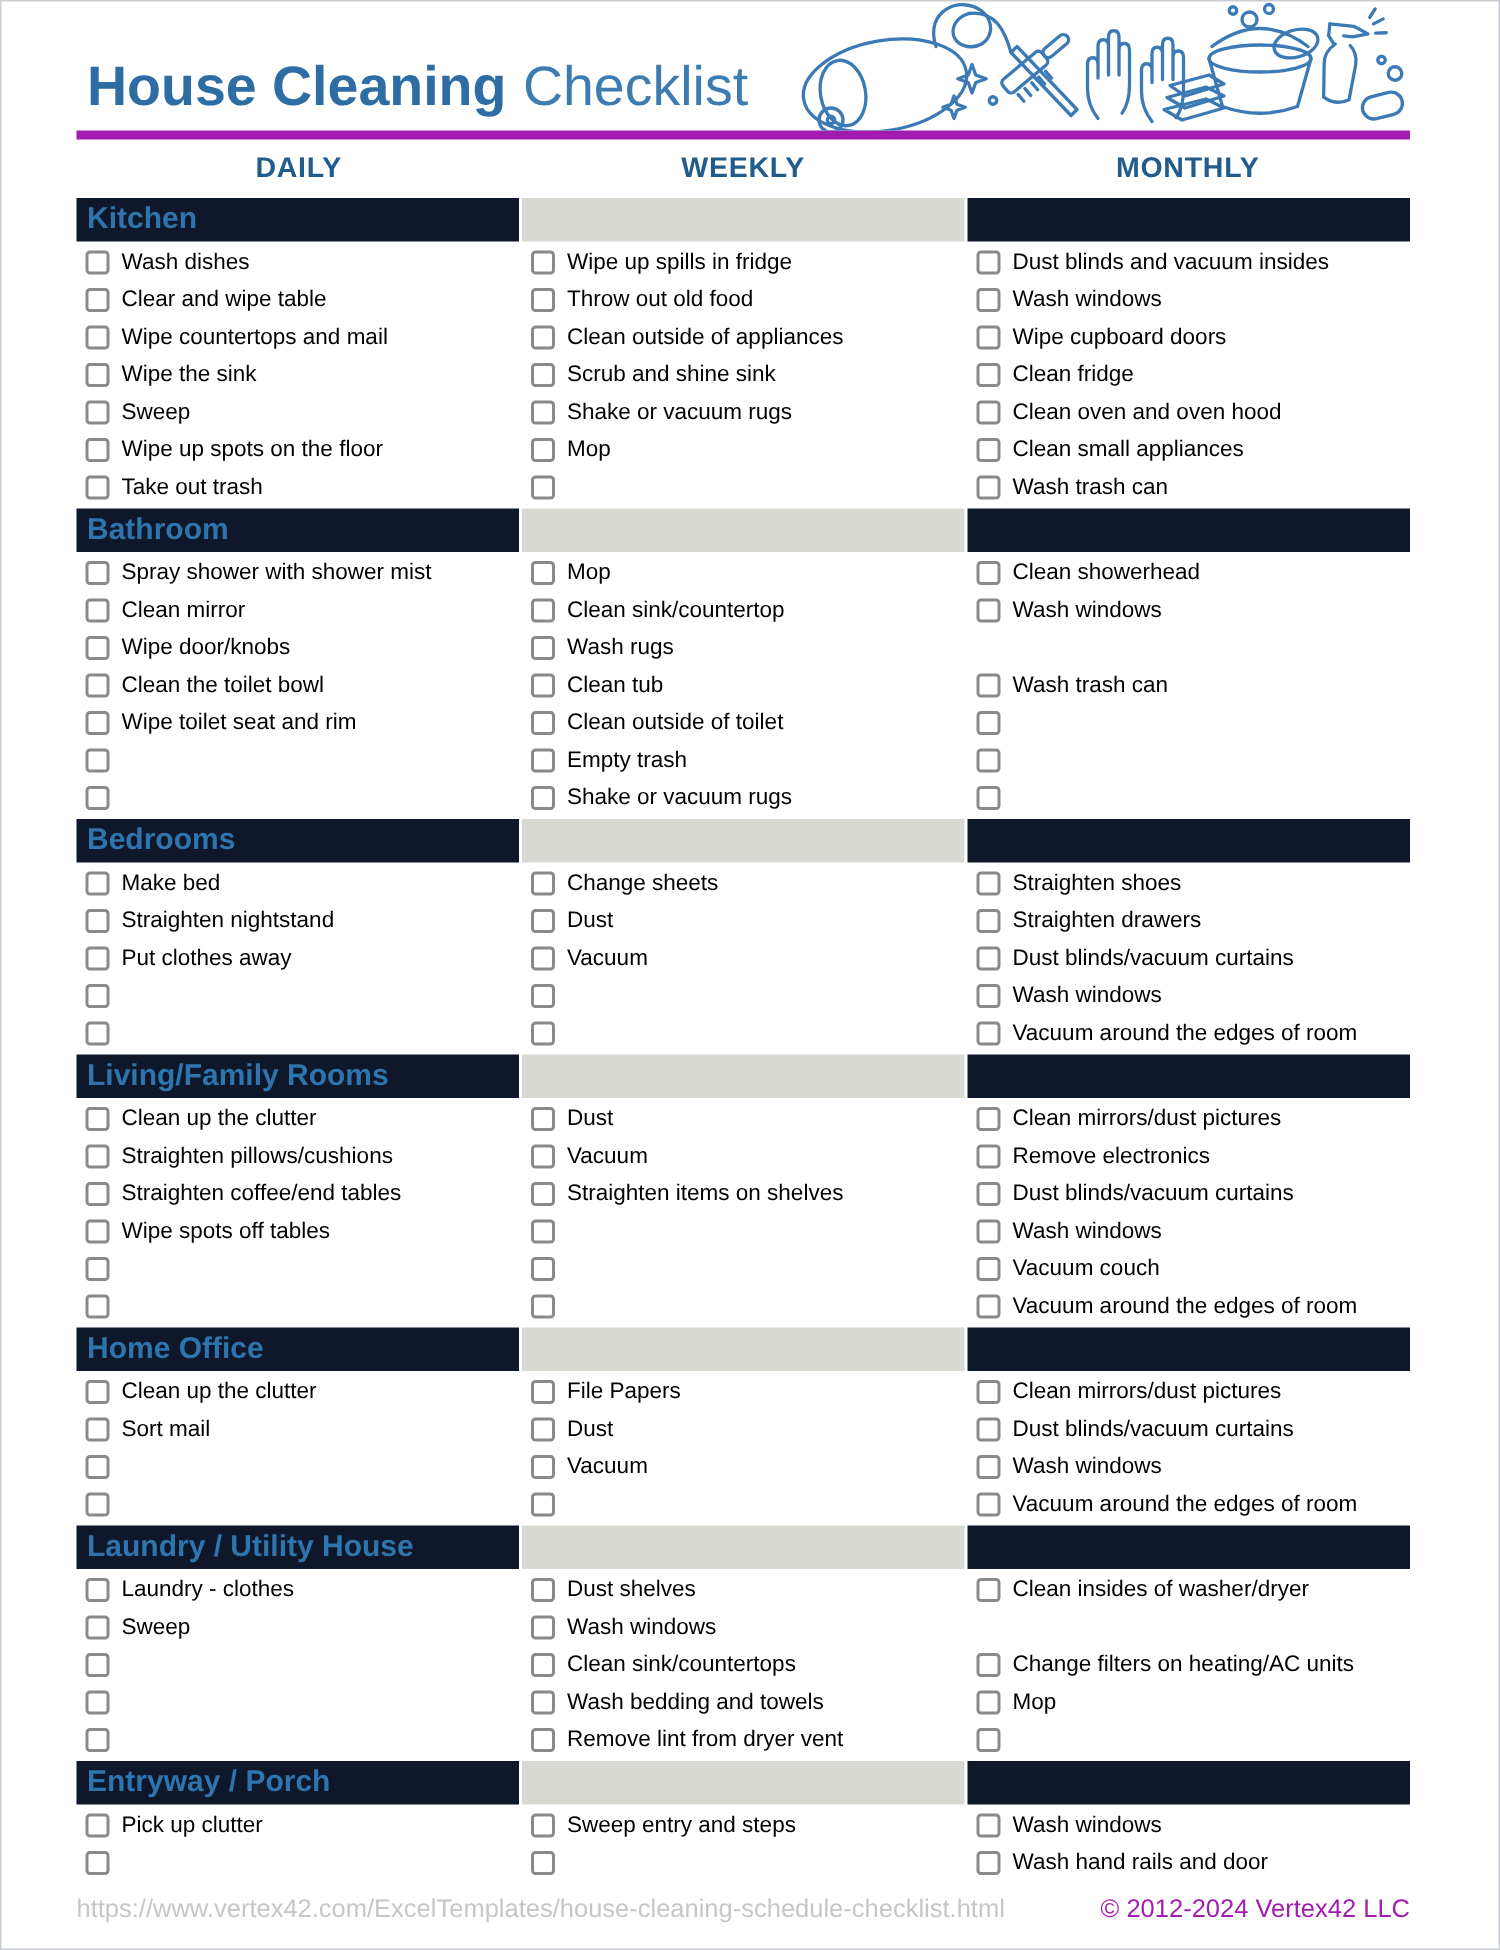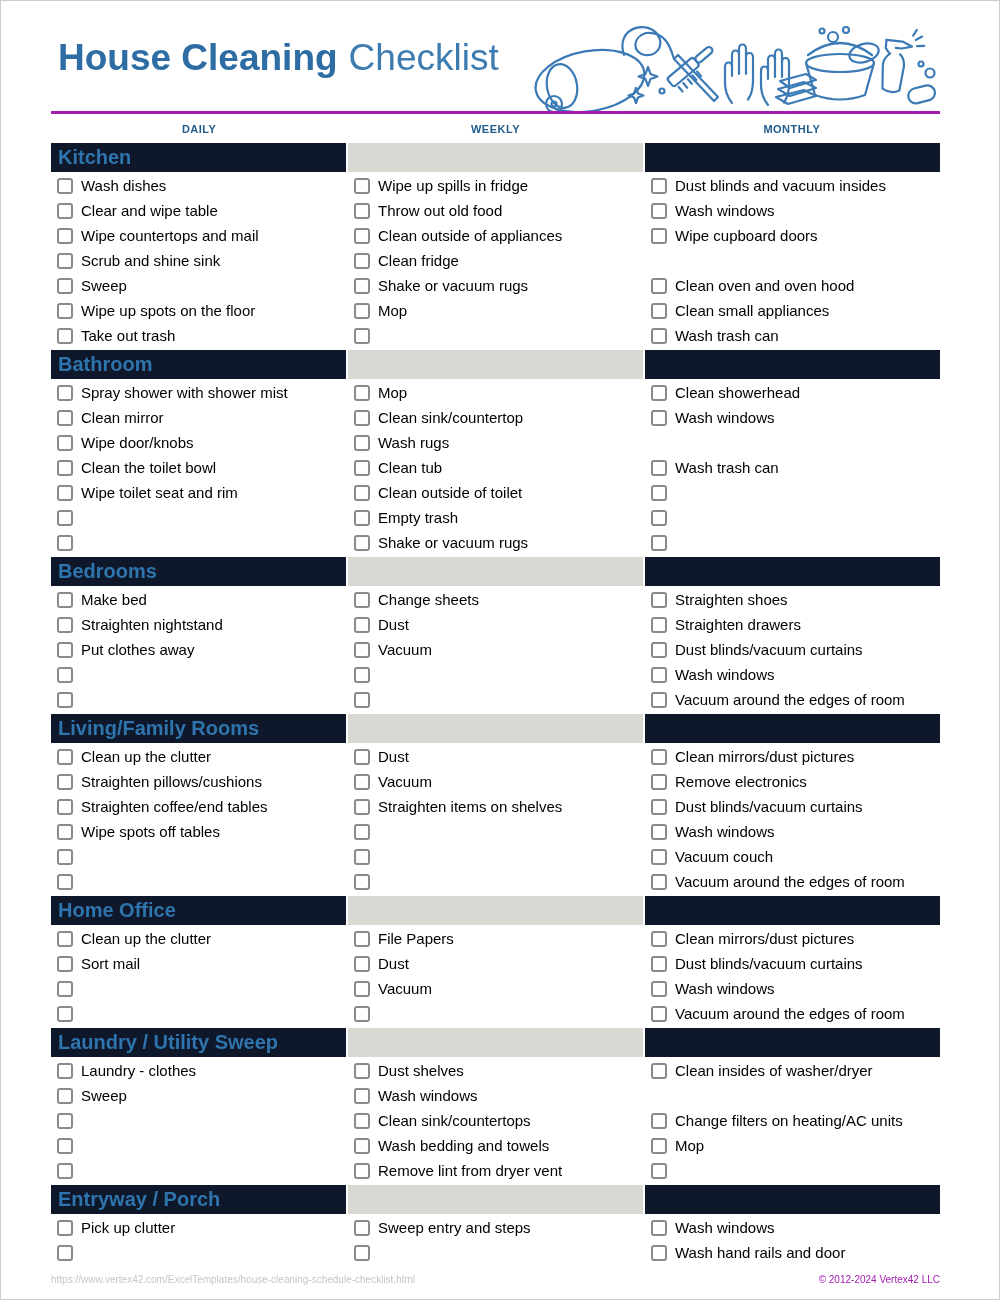--- a/index.html
+++ b/index.html
@@ -9,29 +9,29 @@
     font-family:"Liberation Sans", sans-serif;
     position:relative;
   }
   .page {
     position:absolute; inset:0;
     border:1px solid #c9cdd2;
     background:#fff;
     padding:0 59px 0 50px;
   }
   
-  .header { position:relative; height:113px; border-bottom:3px solid #a21caf; }
+  .header { position:relative; height:92px; border-bottom:6px solid #a21caf; }
   .title { position:absolute; left:7px; top:36px; font-size:37px; white-space:nowrap; }
   .title .bold { font-weight:bold; color:#2e6da4; }
   .title .light { font-weight:normal; color:#3d7cb1; margin-left:11px; }
   .art { position:absolute; right:0; bottom:0; width:412px; height:86px; }
   
   .col-headers { display:grid; grid-template-columns:1fr 1fr 1fr; padding:9px 0 6px 0; }
   .col-header {
-    text-align:center; font-weight:bold; font-size:11px;
+    text-align:center; font-weight:bold; font-size:19px;
     letter-spacing:.5px; color:#215c8d;
   }
   
   .section-band {
     display:grid; grid-template-columns:1fr 1fr 1fr; column-gap:2px;
     height:29px; margin-top:2px; margin-bottom:1px;
   }
   .band-cell { background:#0f172a; display:flex; align-items:center; }
   .band-cell.c1 { background:#d9d9d3; }
   .section-title {
@@ -41,21 +41,21 @@
   
   .task-row { display:grid; grid-template-columns:1fr 1fr 1fr; column-gap:2px; height:25px; }
   .task-cell { display:flex; align-items:center; overflow:hidden; }
   .checkbox {
     width:16px; height:16px; flex:none;
     border:2px solid #8a8a8a; border-radius:3px; background:#fff;
     margin-left:6px;
   }
   .task-label { font-size:15px; color:#000; margin-left:8px; white-space:nowrap; }
   
-  .footer { display:flex; justify-content:space-between; margin-top:9px; font-size:10px; }
+  .footer { display:flex; justify-content:space-between; margin-top:9px; font-size:17px; }
   .footer .url { color:#c6c6c6; }
   .footer .copy { color:#a21caf; }
 </style>
 </head>
 <body>
 
 <div class="page">
 
   <div class="header">
     <div class="title"><span class="bold">House Cleaning</span><span class="light">Checklist</span></div>
@@ -164,20 +164,24 @@
           <span class="task-label">Clean outside of appliances</span>
         </div>
         <div class="task-cell">
           <div class="checkbox"></div>
           <span class="task-label">Wipe cupboard doors</span>
         </div>
       </div>
       <div class="task-row">
         <div class="task-cell">
           <div class="checkbox"></div>
+          <span class="task-label">Wipe the sink</span>
+        </div>
+        <div class="task-cell">
+          <div class="checkbox"></div>
           <span class="task-label">Scrub and shine sink</span>
         </div>
         <div class="task-cell">
           <div class="checkbox"></div>
           <span class="task-label">Clean fridge</span>
         </div>
       </div>
       <div class="task-row">
         <div class="task-cell">
           <div class="checkbox"></div>
@@ -529,21 +533,21 @@
         <div class="task-cell">
           <div class="checkbox"></div>
         </div>
         <div class="task-cell">
           <div class="checkbox"></div>
           <span class="task-label">Vacuum around the edges of room</span>
         </div>
       </div>
       <div class="section-band">
         <div class="band-cell c0">
-          <div class="section-title">Laundry / Utility Sweep</div>
+          <div class="section-title">Laundry / Utility House</div>
         </div>
         <div class="band-cell c1"></div>
         <div class="band-cell c2"></div>
       </div>
       <div class="task-row">
         <div class="task-cell">
           <div class="checkbox"></div>
           <span class="task-label">Laundry - clothes</span>
         </div>
         <div class="task-cell">

